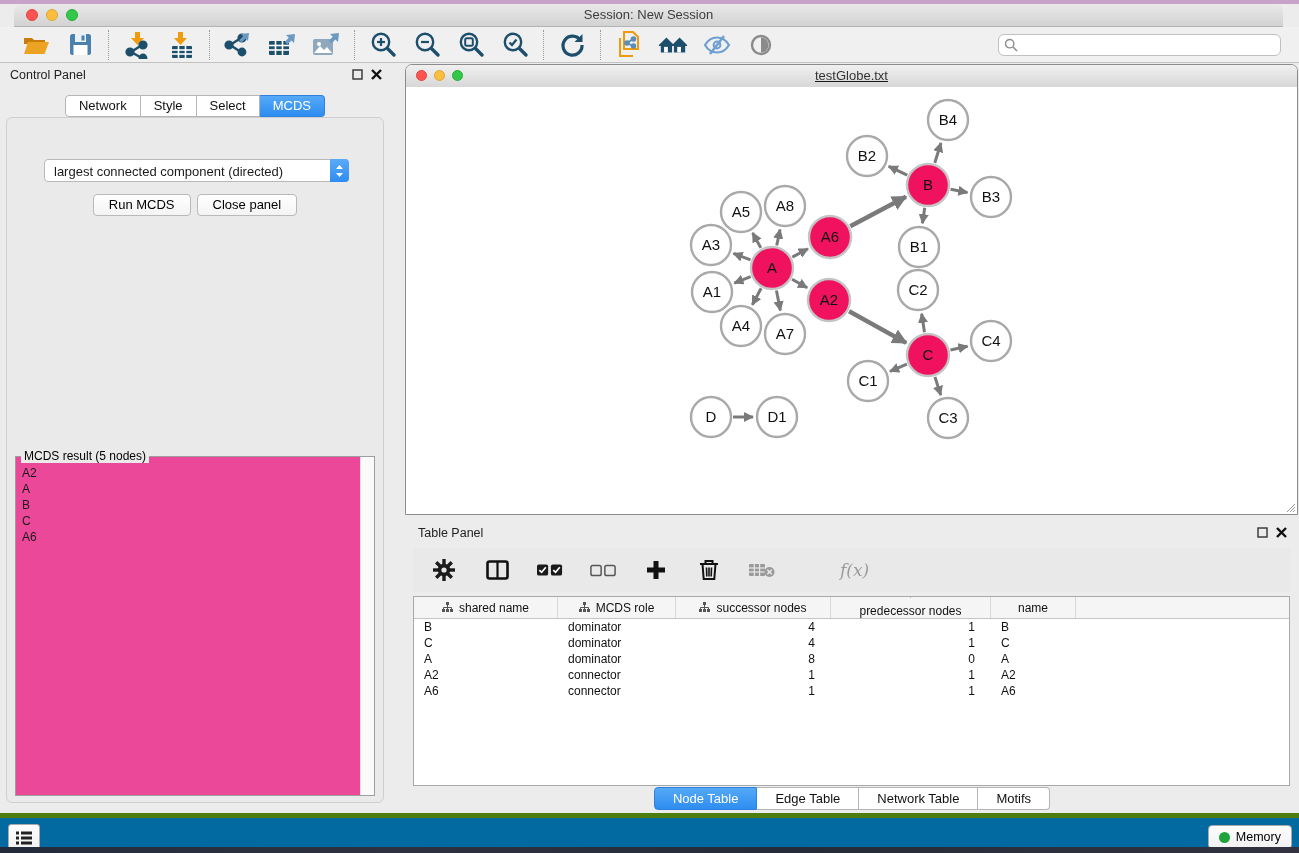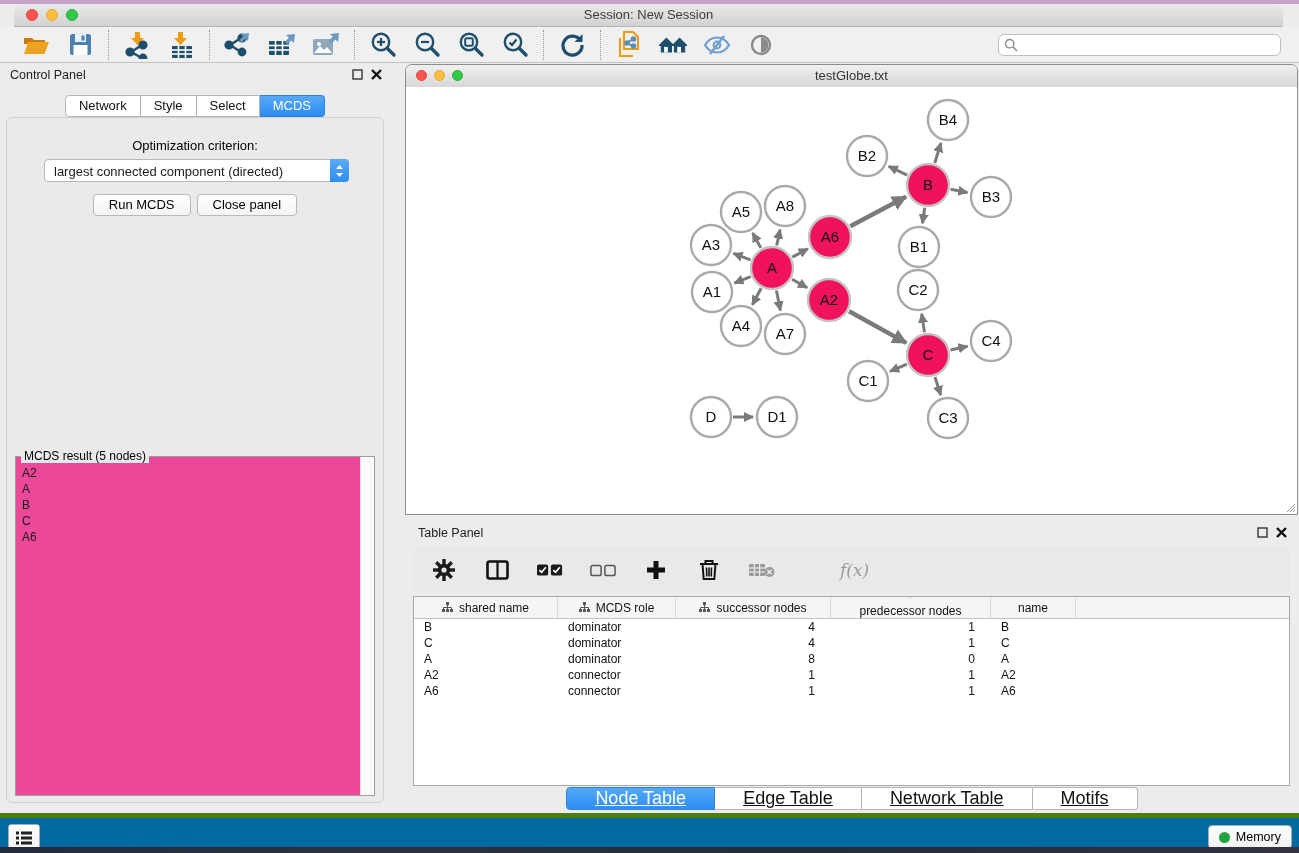--- a/index.html
+++ b/index.html
@@ -55,21 +55,21 @@
   .mcds-legend{position:absolute;top:-8px;left:5px;background:#EAEAEA;padding:0 3px;
     font-size:12px;color:#000;}
   .mcds-list{position:absolute;left:0;top:4px;right:14px;bottom:0;overflow:hidden;
     font-size:12px;line-height:16px;padding:4px 0 0 6px;}
   .mcds-scroll{position:absolute;right:0;top:0;bottom:0;width:13px;background:#FAFAFA;
     border-left:1px solid #E2E2E2;}
   
   .net-window{position:absolute;left:405px;top:64px;width:893px;height:451px;
     border:1px solid #8C8C8C;border-radius:7px 7px 0 0;background:#fff;box-sizing:border-box;}
   .net-titlebar{position:relative;height:22px;background:linear-gradient(#F0F0F0,#D7D7D7);
-    border-bottom:1px solid #A5A5A5;border-radius:6px 6px 0 0;}
+    border-bottom:1px solid #A5A5A5;border-radius:6px 6px 0 0;text-decoration:underline;}
   .net-titlebar .lights{left:10px;top:5px;gap:7px;}
   .net-titlebar .light{width:11px;height:11px;}
   .net-title-text{text-align:center;line-height:22px;font-size:13px;color:#333;}
   .net-canvas{position:absolute;left:0;right:0;top:22px;bottom:0;background:#fff;overflow:hidden;}
   .net-grip{position:absolute;right:1px;bottom:1px;}
   .net-node-label{font-size:15px;fill:#111;}
   
   .table-panel{position:absolute;left:405px;top:522px;width:894px;height:291px;}
   .tp-titlerow{position:absolute;top:4px;left:13px;right:12px;height:18px;font-size:12.5px;color:#222;}
   .tp-toolbar{position:absolute;left:8px;right:9px;top:26px;height:44px;background:#E9E9E9;
@@ -79,21 +79,21 @@
   .tp-table{position:absolute;left:8px;right:9px;top:74px;height:190px;border:1px solid #A9A9A9;
     background:#fff;box-sizing:border-box;overflow:hidden;}
   .tbl-head{display:flex;height:21px;background:#F5F5F5;border-bottom:1px solid #C4C4C4;}
   .th{display:flex;align-items:center;justify-content:center;gap:6px;font-size:12px;color:#111;
     border-right:1px solid #D8D8D8;box-sizing:border-box;height:100%;}
   .tbl-row{display:flex;height:16px;font-size:12px;color:#111;}
   .td{box-sizing:border-box;padding:1px 0 0 0;white-space:nowrap;overflow:hidden;}
   .td.left{padding-left:10px;text-align:left;}
   .td.right{padding-right:16px;text-align:right;}
   .tp-tabs{position:absolute;bottom:3px;left:0;right:0;display:flex;justify-content:center;}
-  .tp-tabs .tab{height:21px;line-height:21px;font-size:18px;padding:0 28px;text-decoration:underline;}
+  .tp-tabs .tab{height:21px;line-height:21px;font-size:13px;padding:0 18px;}
   
   .statusbar{position:absolute;left:0;right:0;top:813px;height:34px;background:#0369a1;
     border-top:5px solid #4d7c0f;}
   .list-btn{position:absolute;left:8px;top:6px;width:30px;height:26px;background:linear-gradient(#FDFDFD,#F0F0F0);
     border:1px solid #ABABAB;border-radius:3px;display:flex;align-items:center;justify-content:center;}
   .memory-btn{position:absolute;right:7px;top:7px;height:24px;background:linear-gradient(#FDFDFD,#F2F2F2);
     border:1px solid #ABABAB;border-radius:4px;display:flex;align-items:center;gap:6px;
     padding:0 10px;font-size:12.5px;color:#000;box-sizing:border-box;}
   .mem-dot{width:11px;height:11px;border-radius:50%;background:#1FA33C;}
   svg{display:block;}
@@ -300,21 +300,20 @@
           </svg>
       </span>
     </div>
     <div class="cp-tabs" id="cp-tabs">
         <div class="tab">Network</div>
         <div class="tab">Style</div>
         <div class="tab">Select</div>
         <div class="tab active">MCDS</div>
       </div>
     <div class="cp-body">
-      <div class="opt-label">Optimization criterion:</div>
       <div class="dropdown">
         <span>largest connected component (directed)</span>
         <span class="dd-stepper">
           <svg width="9" height="14" viewBox="0 0 9 14">
               <path d="M4.5 1L8 5H1z" fill="#fff"></path>
               <path d="M4.5 13L1 9h7z" fill="#fff"></path>
             </svg>
         </span>
       </div>
       <div class="btn-row">

